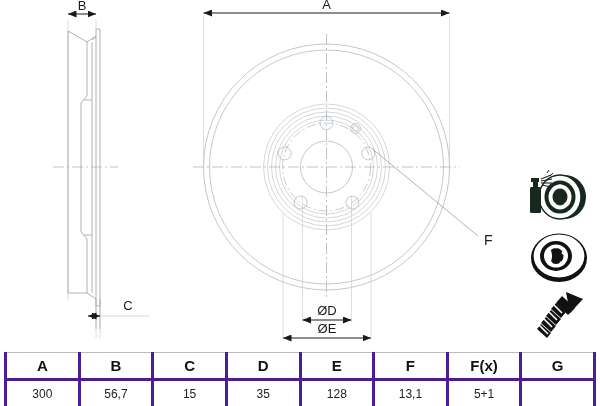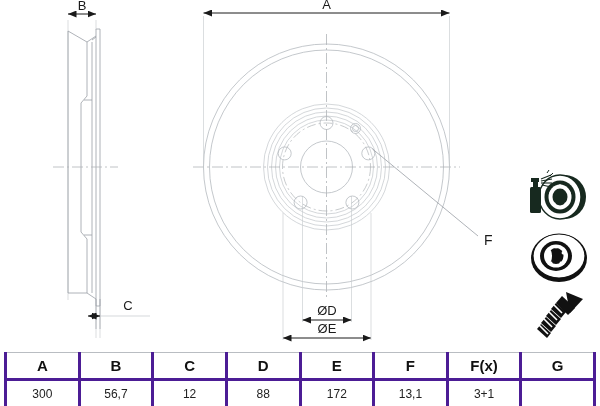--- a/index.html
+++ b/index.html
@@ -256,23 +256,23 @@
         <th>E</th>
         <th>F</th>
         <th>F(x)</th>
         <th>G</th>
       </tr>
     </thead>
     <tbody>
       <tr>
         <td>300</td>
         <td>56,7</td>
-        <td>12</td>
-        <td>88</td>
-        <td>172</td>
+        <td>15</td>
+        <td>35</td>
+        <td>128</td>
         <td>13,1</td>
-        <td>3+1</td>
+        <td>5+1</td>
         <td></td>
       </tr>
     </tbody>
   </table>
 
 </div>
 
 </body></html>

